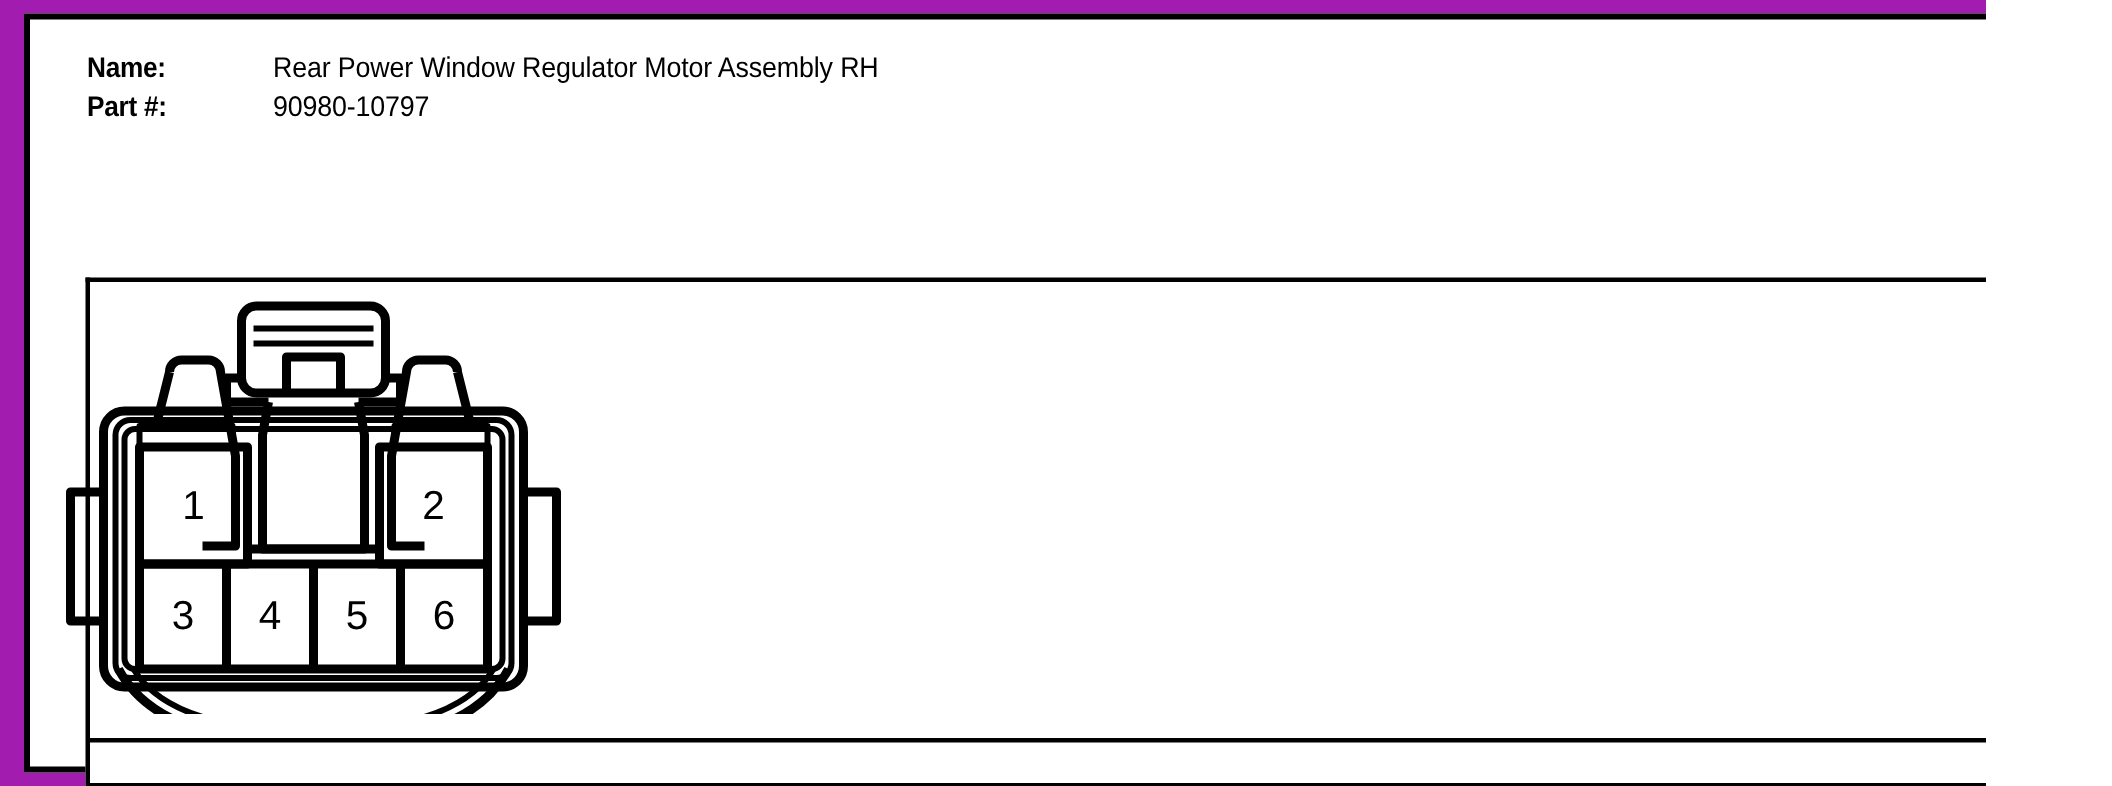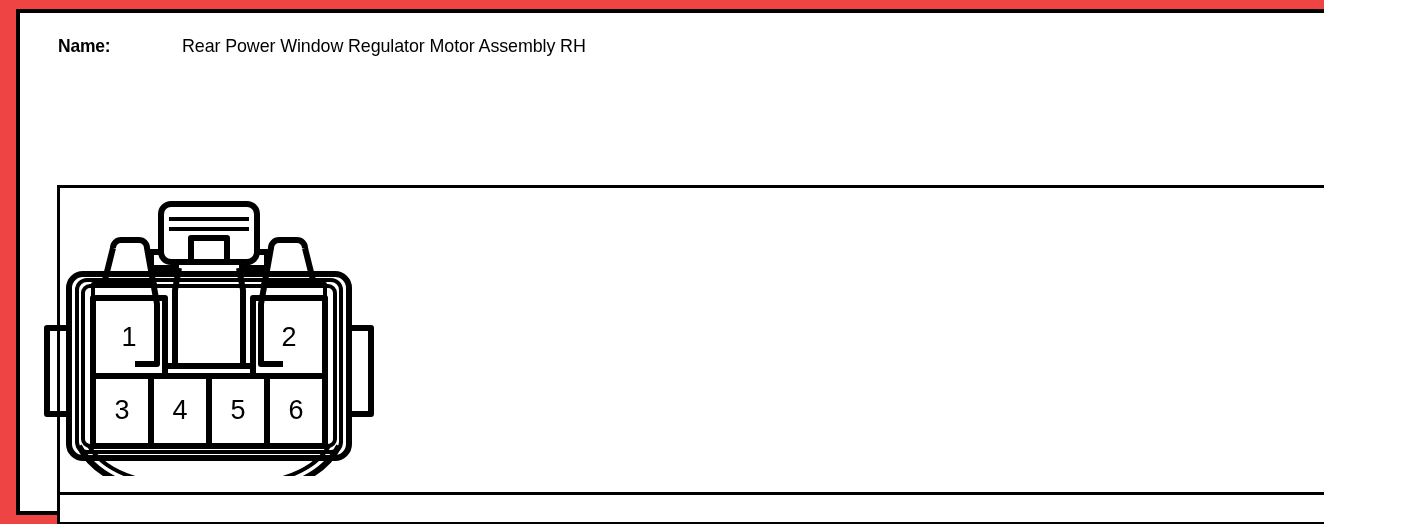--- a/index.html
+++ b/index.html
@@ -10,21 +10,21 @@
   }
   body {
     font-family: "Liberation Sans", "DejaVu Sans", sans-serif;
     color: #000000;
   }
 
   .page {
     position: relative;
     width: 1324px;
     height: 524px;
-    background: #ef4444;
+    background: #a21caf;
     overflow: hidden;
     box-sizing: border-box;
   }
 
   
   .outer-frame {
     position: absolute;
     left: 16px;
     top: 9px;
     width: 1381px;
@@ -120,20 +120,24 @@
   <div class="outer-frame">
 
     <div class="spec-block">
 
       <div class="spec-row">
         <span class="spec-label">Name:</span>
         <span class="spec-value">Rear Power Window Regulator Motor Assembly RH</span>
       </div>
 
 
+      <div class="spec-row">
+        <span class="spec-label">Part #:</span>
+        <span class="spec-value">90980-10797</span>
+      </div>
 
 
     </div>
 
     <div class="image-panel"></div>
 
     <div class="strip-panel"></div>
 
   </div>
 

